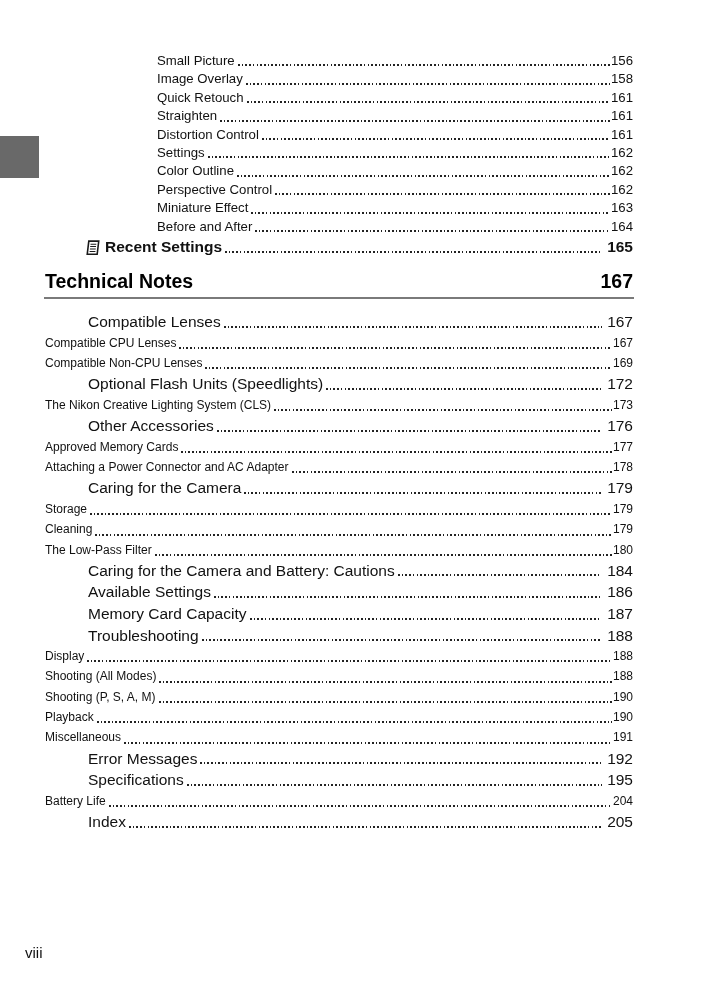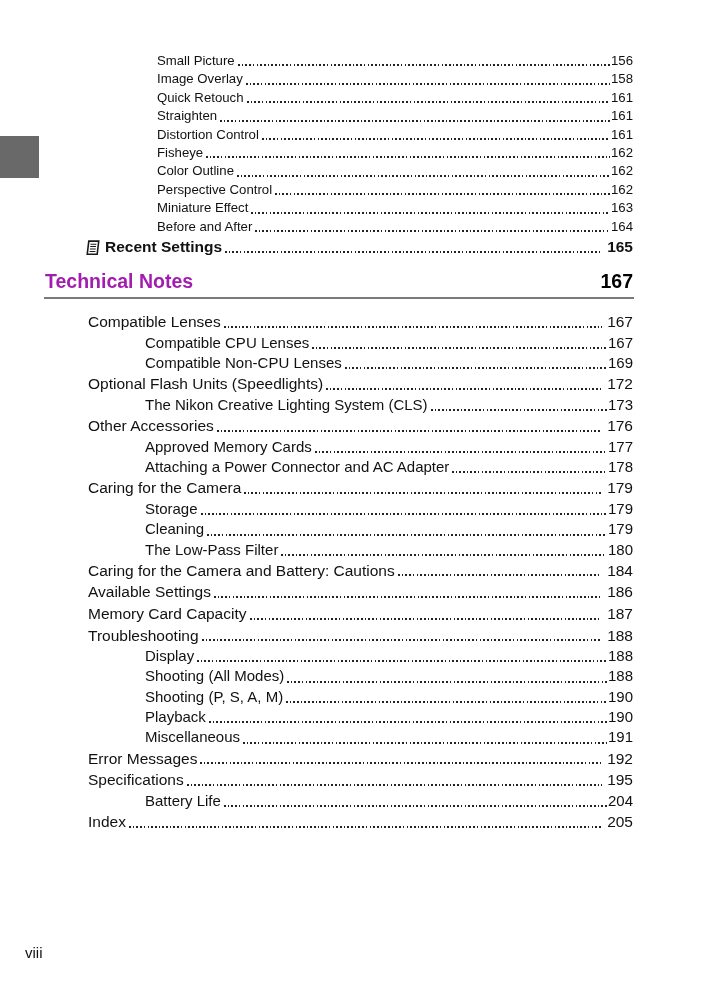--- a/index.html
+++ b/index.html
@@ -36,21 +36,21 @@
   .toc-row .label b { font-weight: 400; }
   .toc-row .leader {
     flex: 1 1 auto;
     align-self: flex-end;
     height: 2px;
     margin-left: 3px;
     background-image: repeating-linear-gradient(to right, var(--dots) 0 1.6px, transparent 1.6px 3.7px);
   }
   .toc-row .pagenum { white-space: nowrap; }
   .l3 { font-size: 13.2px; line-height: 18.4px; margin-left: 112px; }
-  .l2 { font-size: 15px; line-height: 20.3px; margin-left: 100px; }
+  .l2 { font-size: 12px; line-height: 20.3px; }
   .l1 { font-size: 15.5px; line-height: 21.6px; margin-left: 43px; }
   .l3 .leader, .l2 .leader { margin-bottom: 4px; margin-right: 1px; }
   .l1 .leader { margin-bottom: 5px; margin-right: 5px; }
   .has-icon { margin-left: 40px; line-height: 22px; font-weight: bold; }
   .entry-icon {
     width: 16px;
     margin-right: 4px;
     align-self: center;
     display: inline-flex;
     transform: translateY(1px);
@@ -59,21 +59,21 @@
     display: flex;
     align-items: baseline;
     margin-top: 11px;
     font-weight: 700;
   }
   .section-header h1 {
     margin: 0;
     font-size: 19.5px;
     line-height: 25px;
     font-weight: 700;
-    color: #a21caf;
+    color: #000000;
   }
   .section-header .spacer { flex: 1 1 auto; }
   .section-header .section-page {
     font-size: 19.5px;
     color: #000;
   }
   .section-rule {
     height: 2px;
     background: var(--rule);
     margin: 3px -1px 0 -1px;
@@ -119,21 +119,21 @@
     <span class="pagenum">161</span>
   </div>
         <div class="toc-row l3">
 
     <span class="label">Distortion Control</span>
     <span class="leader"></span>
     <span class="pagenum">161</span>
   </div>
         <div class="toc-row l3">
 
-    <span class="label">Fisheye</span>
+    <span class="label">Settings</span>
     <span class="leader"></span>
     <span class="pagenum">162</span>
   </div>
         <div class="toc-row l3">
 
     <span class="label">Color Outline</span>
     <span class="leader"></span>
     <span class="pagenum">162</span>
   </div>
         <div class="toc-row l3">

